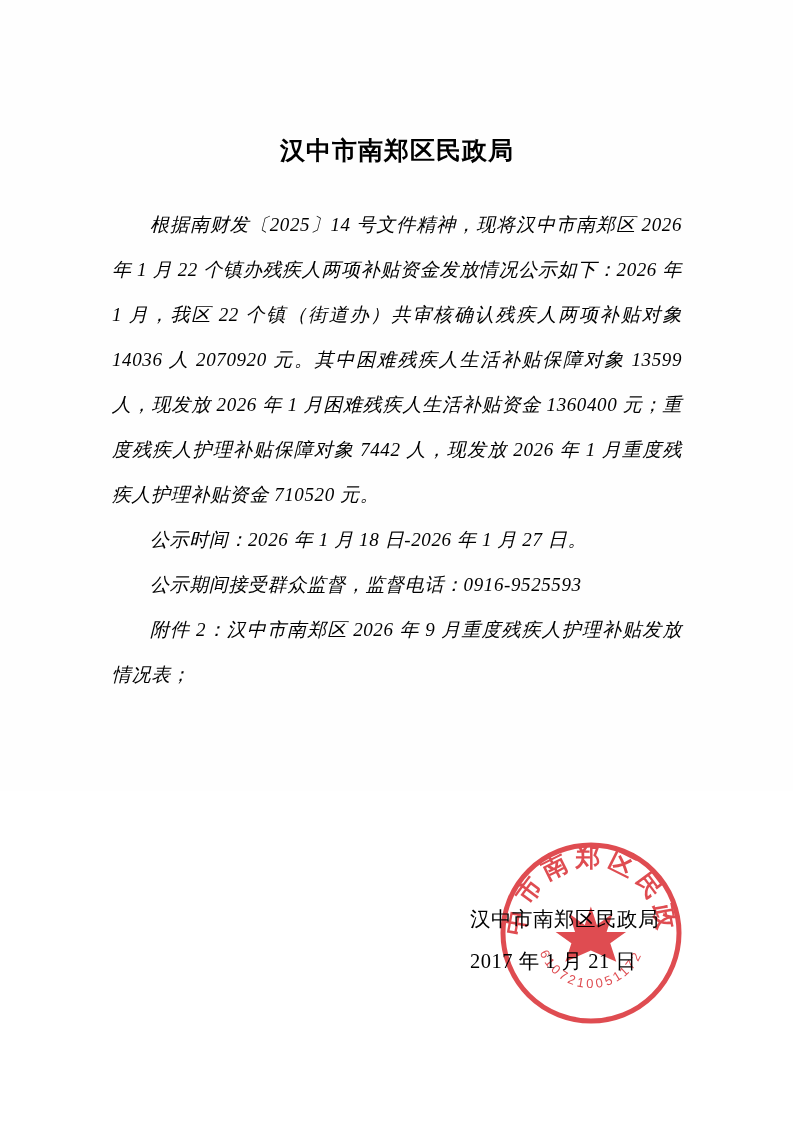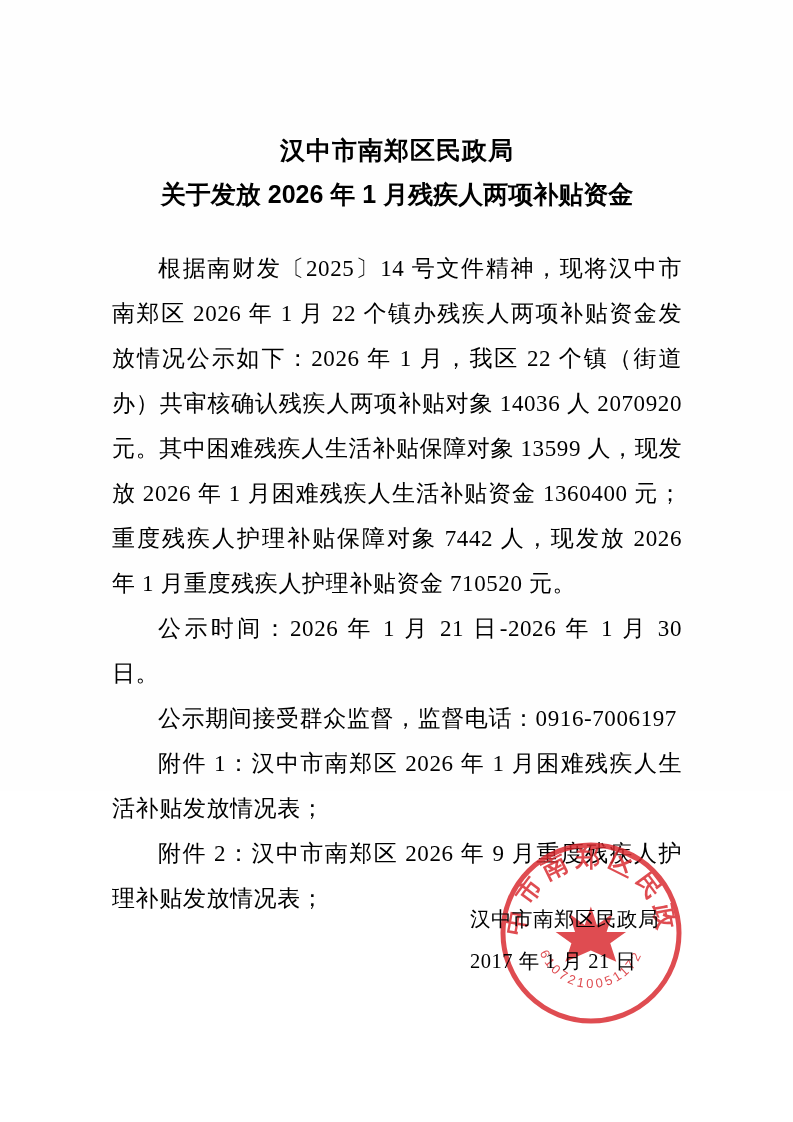--- a/index.html
+++ b/index.html
@@ -39,24 +39,25 @@
   }
   .title .line {
     display: block;
     white-space: nowrap;
   }
   .title .line2 {
     letter-spacing: 0px;
   }
   .body-text {
     margin-top: 30px;
-    font-size: 23px;
+    font-size: 19px;
     line-height: 45px;
     text-align: justify;
     letter-spacing: 0.6px;
+    font-style: italic;
   }
   .para {
     text-indent: 2em;
     margin: 0;
   }
   .para + .para {
     margin-top: 0px;
   }
   .sign-block {
     position: absolute;
@@ -88,28 +89,26 @@
 </style>
 </head>
 <body>
 
 <div class="page">
 
   <div class="doc-body">
 
     <div class="title">
       <span class="line line1">汉中市南郑区民政局</span>
-      <span class="line line2">关于发放 2026 年 1 月残疾人两项补贴资金</span>
     </div>
 
     <div class="body-text">
       <p class="para">根据南财发〔2025〕14 号文件精神，现将汉中市南郑区 2026 年 1 月 22 个镇办残疾人两项补贴资金发放情况公示如下：2026 年 1 月，我区 22 个镇（街道办）共审核确认残疾人两项补贴对象 14036 人 2070920 元。其中困难残疾人生活补贴保障对象 13599 人，现发放 2026 年 1 月困难残疾人生活补贴资金 1360400 元；重度残疾人护理补贴保障对象 7442 人，现发放 2026 年 1 月重度残疾人护理补贴资金 710520 元。</p>
-      <p class="para">公示时间：2026 年 1 月 21 日-2026 年 1 月 30 日。</p>
-      <p class="para">公示期间接受群众监督，监督电话：0916-7006197</p>
-      <p class="para">附件 1：汉中市南郑区 2026 年 1 月困难残疾人生活补贴发放情况表；</p>
+      <p class="para">公示时间：2026 年 1 月 18 日-2026 年 1 月 27 日。</p>
+      <p class="para">公示期间接受群众监督，监督电话：0916-9525593</p>
       <p class="para">附件 2：汉中市南郑区 2026 年 9 月重度残疾人护理补贴发放情况表；</p>
     </div>
 
   </div>
 
   <div class="seal">
     <svg width="190" height="190" viewBox="0 0 190 190" xmlns="http://www.w3.org/2000/svg">
       <defs>
         <path id="arcPath" d="M 28,95 A 67,67 0 0 1 162,95"></path>
         <path id="codePath" d="M 40,95 A 55,55 0 0 0 150,95"></path>

